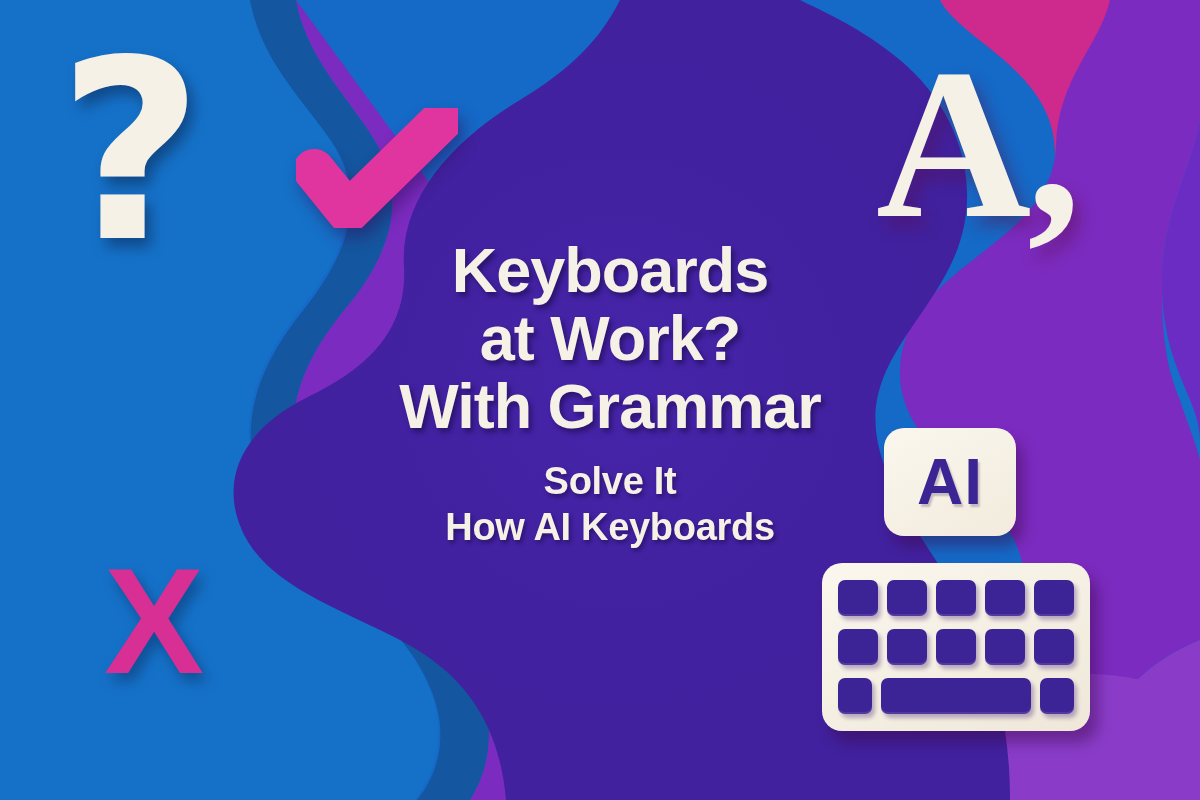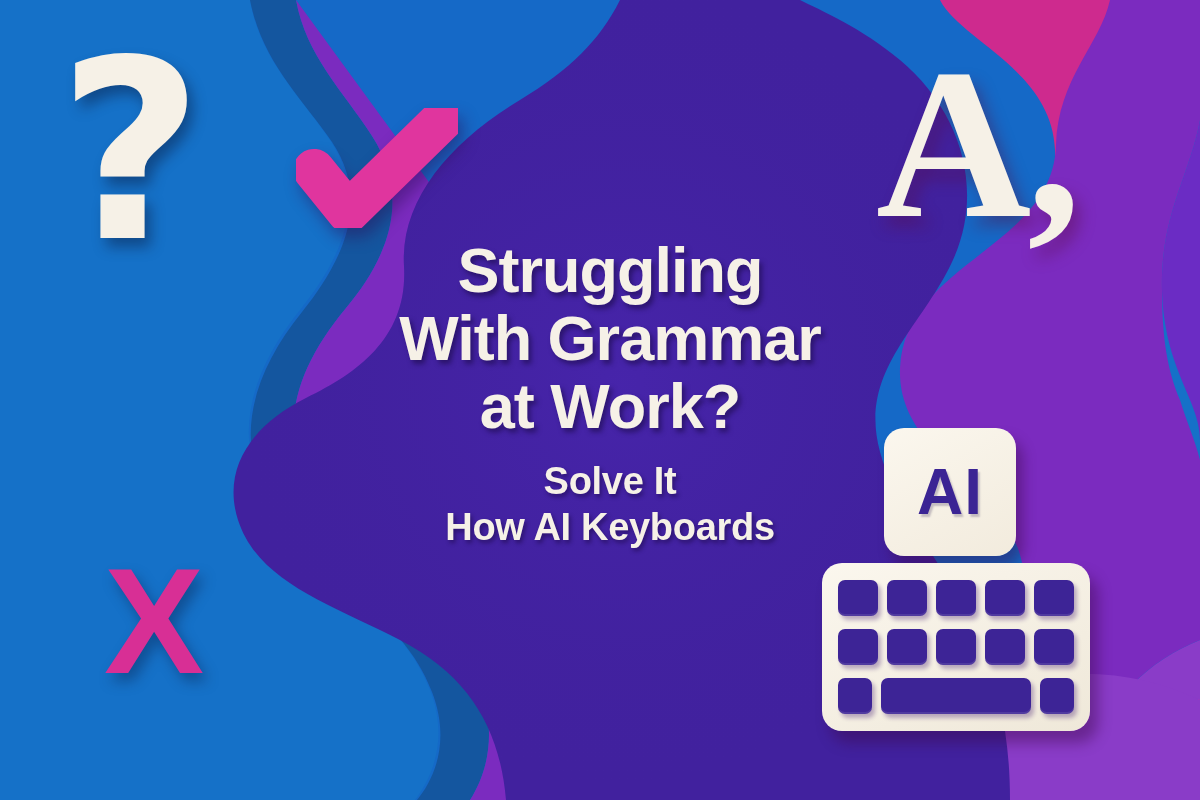--- a/index.html
+++ b/index.html
@@ -49,21 +49,21 @@
     filter:drop-shadow(5px 8px 7px rgba(8,35,80,.45));
     user-select:none;
   }
 
   .check{left:296px;top:108px;width:162px;height:120px;
     filter:drop-shadow(5px 9px 8px rgba(45,10,85,.45));}
 
   
   .ai-badge{
     left:884px;top:428px;
-    width:132px;height:128px;
+    width:132px;height:108px;
     background:linear-gradient(150deg,#FBF7EE 0%,#F2EBDD 100%);
     border-radius:20px;
     display:flex;align-items:center;justify-content:center;
     box-shadow:7px 11px 13px rgba(60,8,70,.42);
   }
   .ai-badge span{
     color:#3B2494;
     font-size:64px;font-weight:bold;letter-spacing:1px;
     line-height:64px;
     font-family:"Liberation Sans","DejaVu Sans",sans-serif;
@@ -276,23 +276,23 @@
     </div>
     <div class="kb-row r3">
       <div class="key mod"></div>
       <div class="key space"></div>
       <div class="key mod"></div>
     </div>
   </div>
 
   <div class="copy">
     <h1 class="headline">
-      <span class="ln">Struggling</span>
+      <span class="ln">Keyboards</span>
+      <span class="ln">at Work?</span>
       <span class="ln">With Grammar</span>
-      <span class="ln">at Work?</span>
     </h1>
     <p class="subhead">
       <span class="ln">Solve It</span>
       <span class="ln">How AI Keyboards</span>
     </p>
   </div>
 
 </div>
 
 </body></html>

